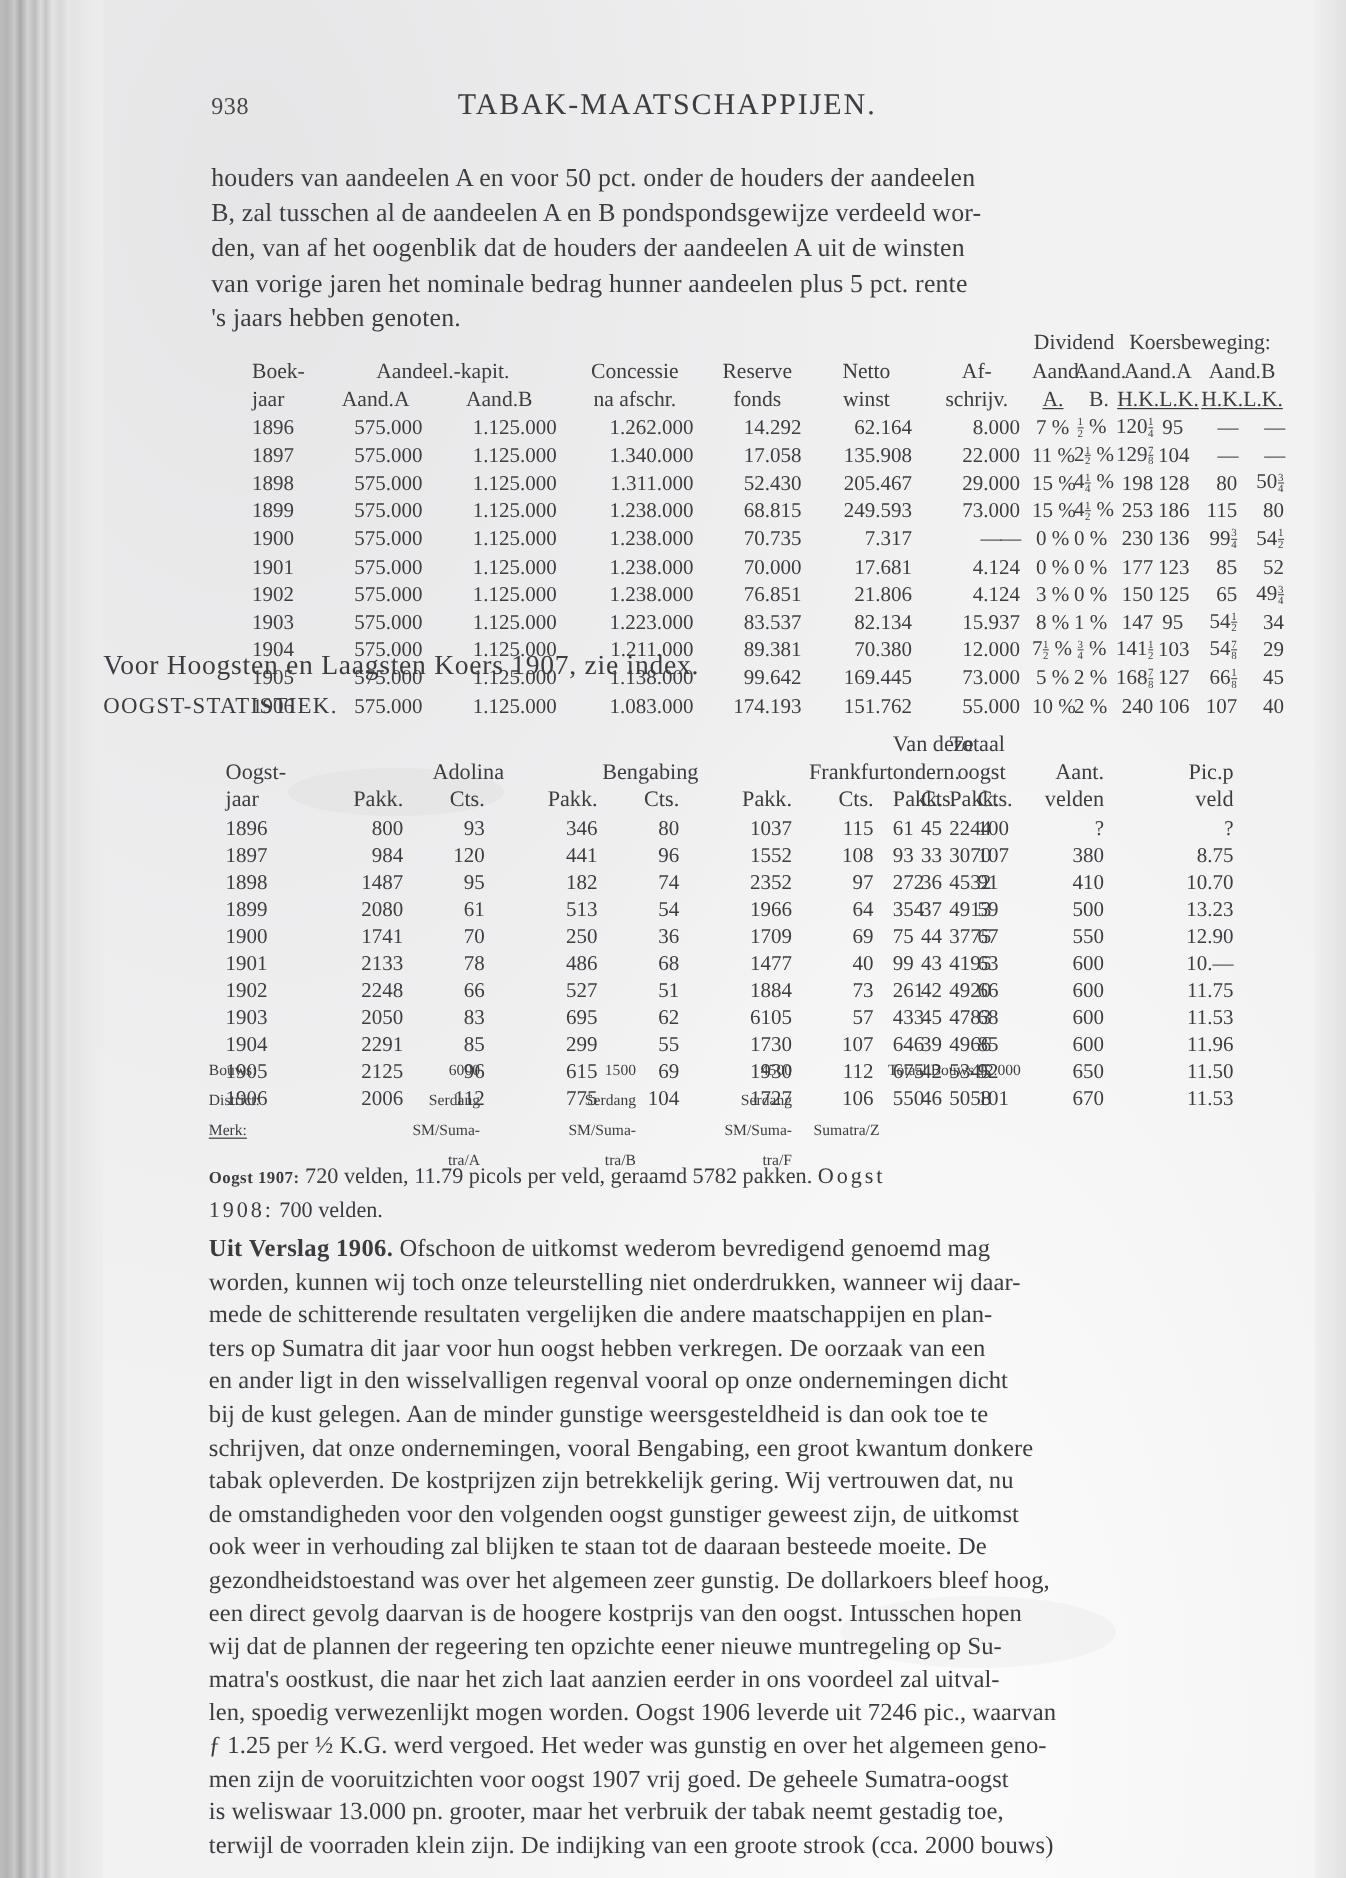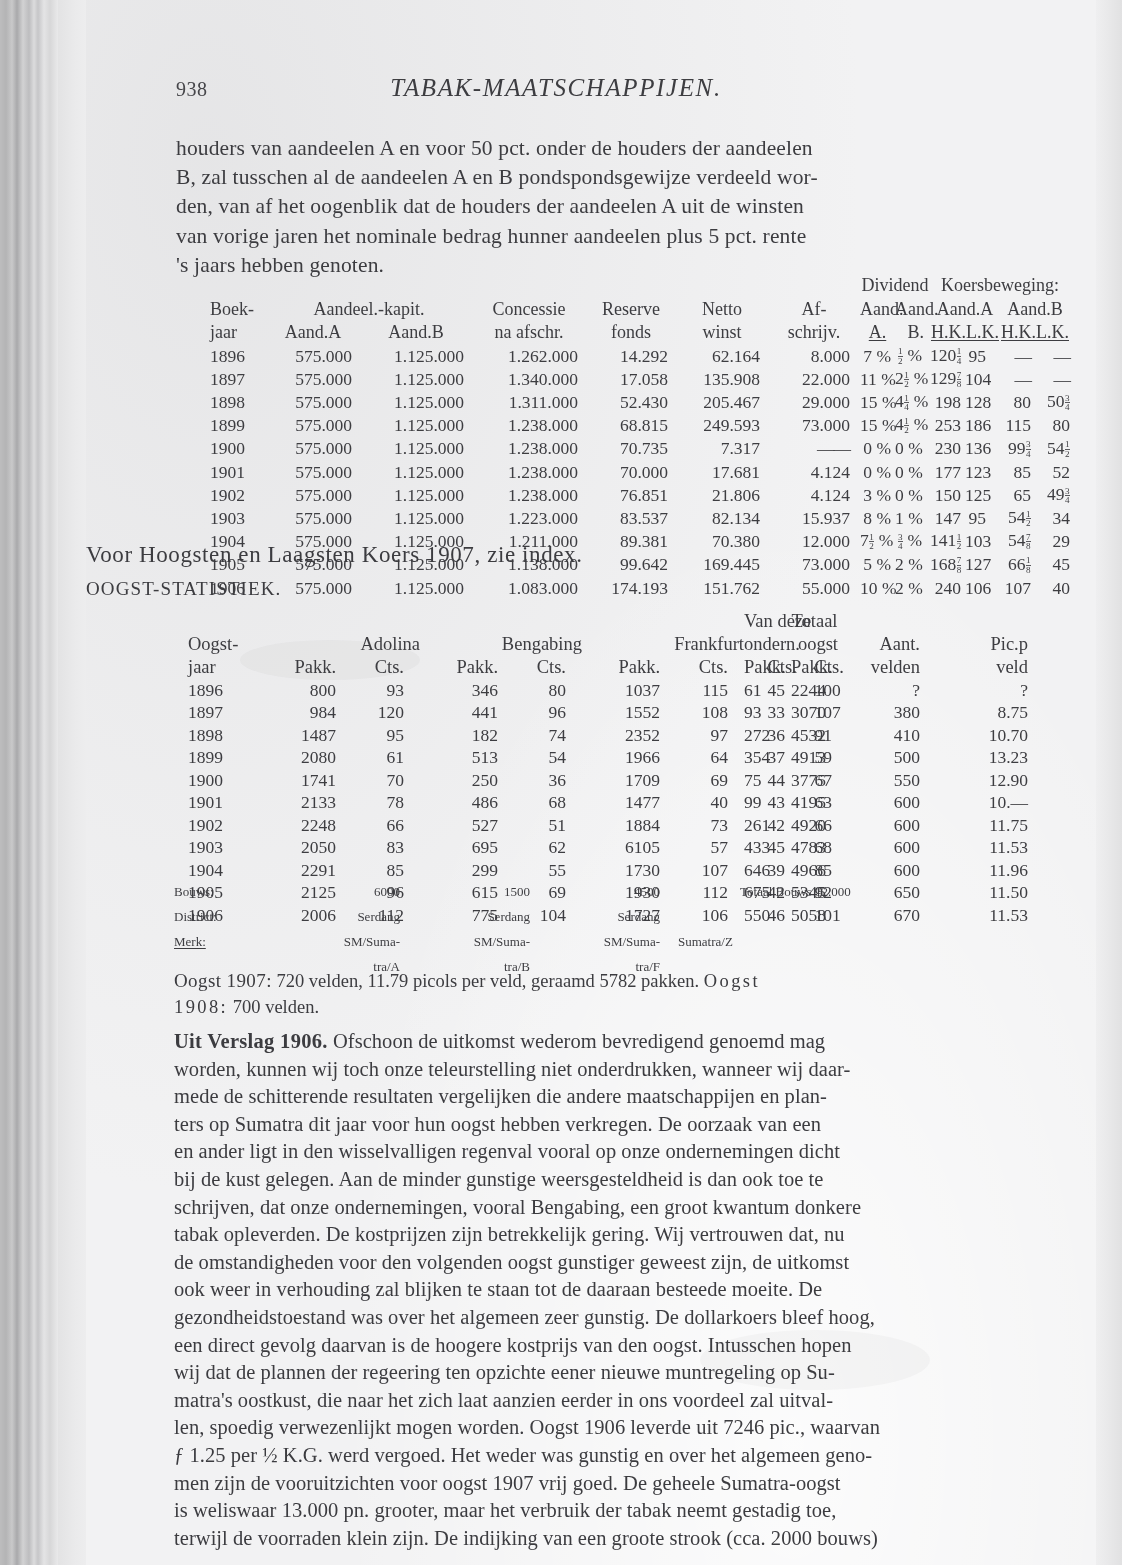--- a/index.html
+++ b/index.html
@@ -72,21 +72,20 @@
     left: 90px; top: 4px;
     font-size: 20px;
     letter-spacing: 0.5px;
     color: #46464a;
   }
   .headtitle {
     position: absolute;
     left: 0; top: 0;
     width: 940px;
     text-align: center;
-    font-style: italic;
     font-size: 25px;
     letter-spacing: 1.6px;
     color: #3d3d41;
   }
 
   
   .prose {
     position: absolute;
     text-align: justify;
     color: #3c3c40;
@@ -213,21 +212,21 @@
   .f-ind1, .f-ind2, .f-ind3 { padding-left: 46px !important; }
 
   
   .oogst1907 {
     left: 88px;
     top: 968px;
     width: 858px;
     font-size: 18.5px;
     line-height: 26px;
   }
-  .oogst1907 .lead { font-weight: normal; font-size: 19px; letter-spacing: 0.4px; }
+  .oogst1907 .lead { font-weight: bold; font-size: 14px; letter-spacing: 0.4px; }
   .spaced { letter-spacing: 2.4px; }
 
   
   .verslag {
     left: 88px;
     top: 1028px;
     width: 856px;
     font-size: 20.5px;
     line-height: 27.6px;
     letter-spacing: 0.05px;

